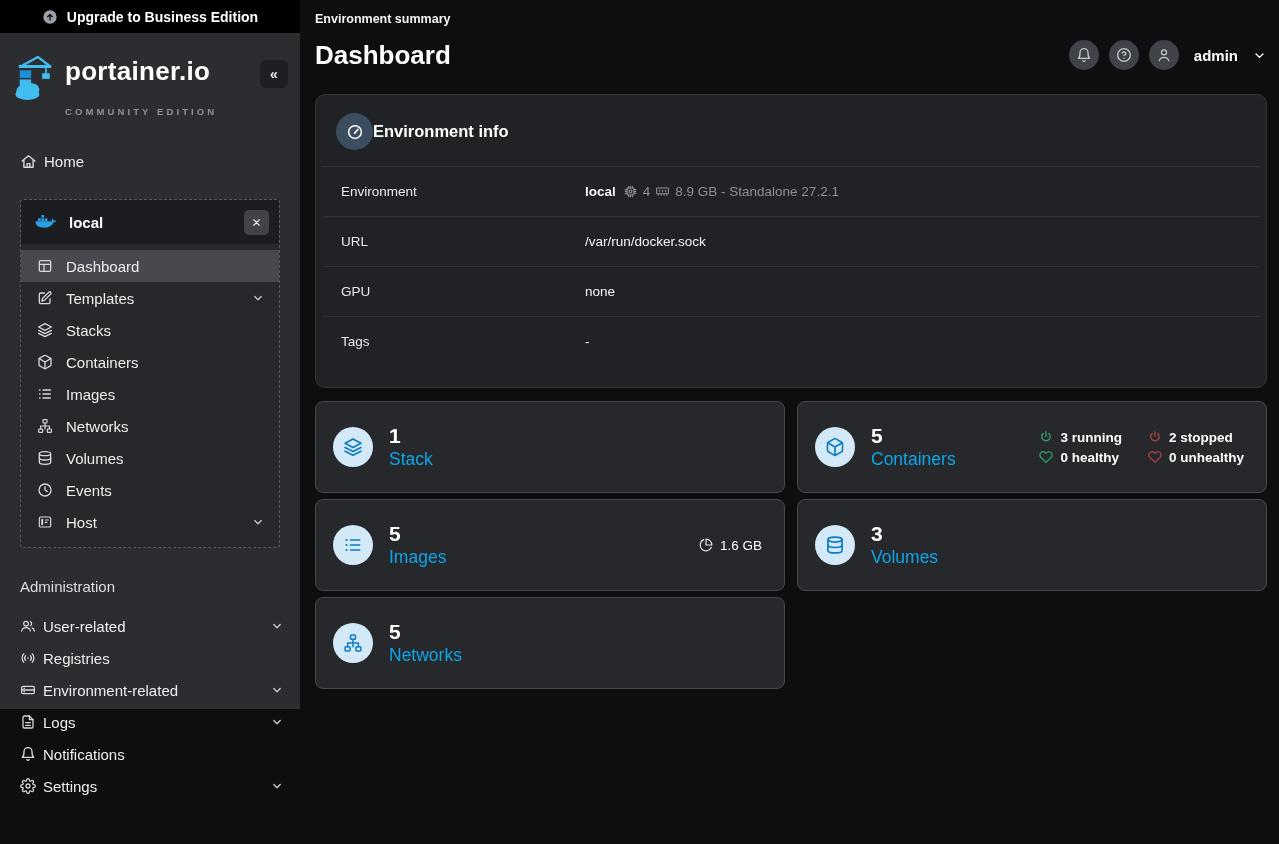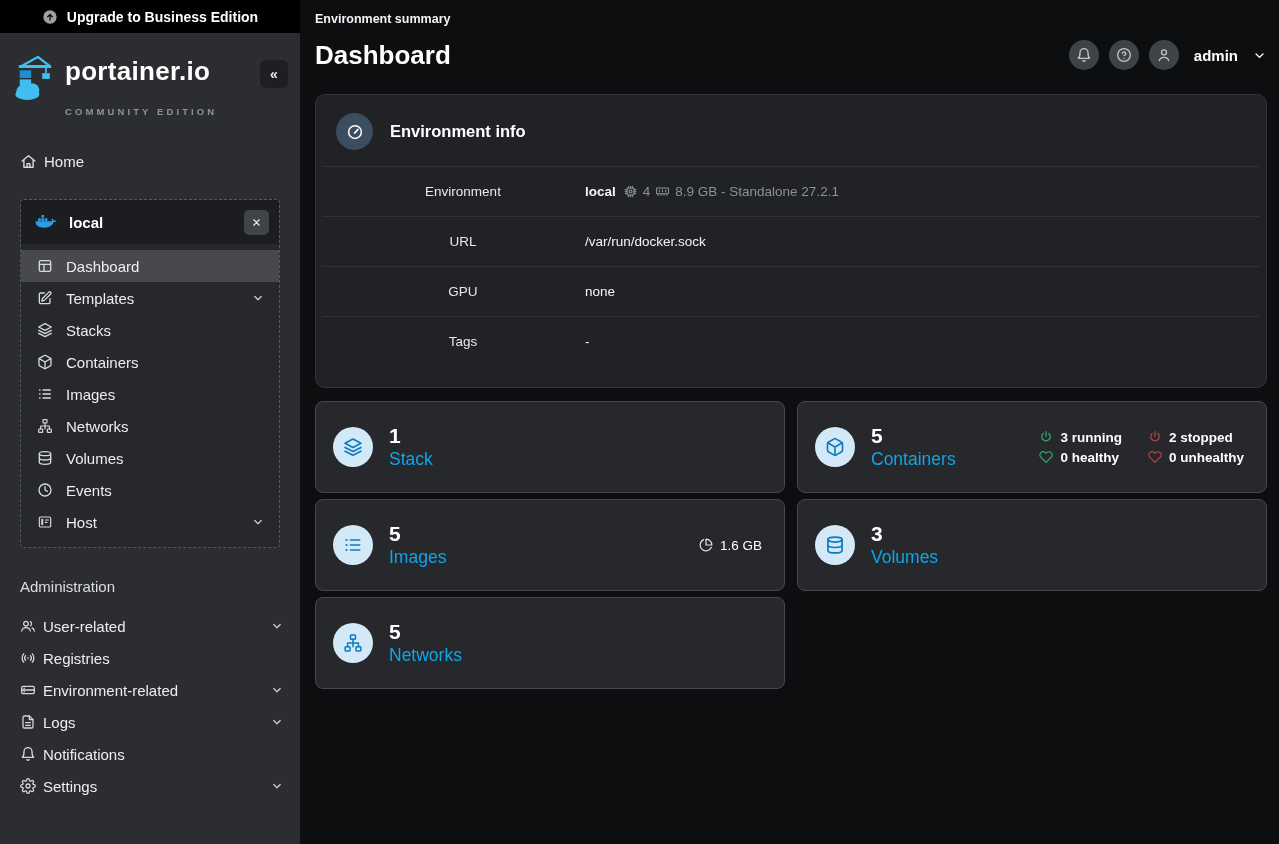--- a/index.html
+++ b/index.html
@@ -8,21 +8,21 @@
     position:relative; overflow:hidden;
     background:#0d0e10;
     font-family:"Liberation Sans", sans-serif;
     color:#fff;
   }
   svg.ic { display:block; }.ic13{width:13px;height:13px}.ic14{width:14px;height:14px}
   .ic15{width:15px;height:15px}.ic16{width:16px;height:16px}.ic17{width:17px;height:17px}
   .ic18{width:18px;height:18px}.ic20{width:20px;height:20px}.ic22{width:22px;height:22px}
 
   
-  .sidebar { position:absolute; left:0; top:0; width:300px; height:844px; background:#2b2d31; }
+  .sidebar { position:absolute; left:0; top:0; width:300px; height:709px; background:#2b2d31; }
   .banner {
     height:33px; background:#000; display:flex; align-items:center; justify-content:center; gap:9px;
     cursor:pointer;
   }
   .banner-label { color:#fff; font-size:14px; font-weight:700; }
   .logo-row { display:flex; align-items:flex-start; margin:21px 12px 0 14px; }
   .logo-text { margin-left:9px; margin-top:4px; }
   .logo-title { font-size:26px; font-weight:700; color:#fff; line-height:1; letter-spacing:.3px; }
   .logo-sub { font-size:9.5px; font-weight:600; color:#8f9397; letter-spacing:3.1px; margin-top:22px; }
   .collapse-btn {
@@ -72,27 +72,27 @@
     width:30px; height:30px; border-radius:50%; background:#3f4246; color:#c3c6c9;
     display:flex; align-items:center; justify-content:center; border:none; cursor:pointer;
   }
   .username { font-size:15px; font-weight:700; color:#fff; margin-left:5px; cursor:pointer; }
   .user-chevron { color:#fff; display:flex; margin-left:4px; cursor:pointer; }
 
   .panel {
     margin:19px 12px 0 15px; background:#202226; border:1px solid #323439; border-radius:10px;
     padding-bottom:21px;
   }
-  .panel-header { display:flex; align-items:center; gap:17px; padding:18px 20px 16px; }
+  .panel-header { display:flex; align-items:center; padding:18px 20px 16px; }
   .panel-icon {
     width:37px; height:37px; border-radius:50%; background:var(--panel-icon-bg,#3d4d60); color:#fff;
     display:flex; align-items:center; justify-content:center;
   }
   .panel-title { font-size:16.5px; font-weight:700; color:#fff; }
-  .info-row { display:flex; align-items:center; height:50px; margin:0 6px; padding:0 19px; border-top:1px solid #303237;text-align:center; }
+  .info-row { display:flex; align-items:center; height:50px; margin:0 6px; padding:0 19px; border-top:1px solid #303237; }
   .info-label { width:244px; flex:none; font-size:13.5px; color:#e7e9eb; }
   .info-value { font-size:13.5px; color:#f4f5f6; display:flex; align-items:center; gap:7px; }
   .strong { font-weight:700; }
   .muted { color:#8d9196; display:flex; align-items:center; gap:5px; }
 
   .cards { display:grid; grid-template-columns:470px 470px; column-gap:12px; row-gap:6px; margin:13px 12px 0 15px; }
   .card {
     height:92px; background:#26282c; border:1px solid #46484d; border-radius:8px;
     display:flex; align-items:center; padding:0 22px 0 17px; gap:16px; cursor:pointer;
   }

